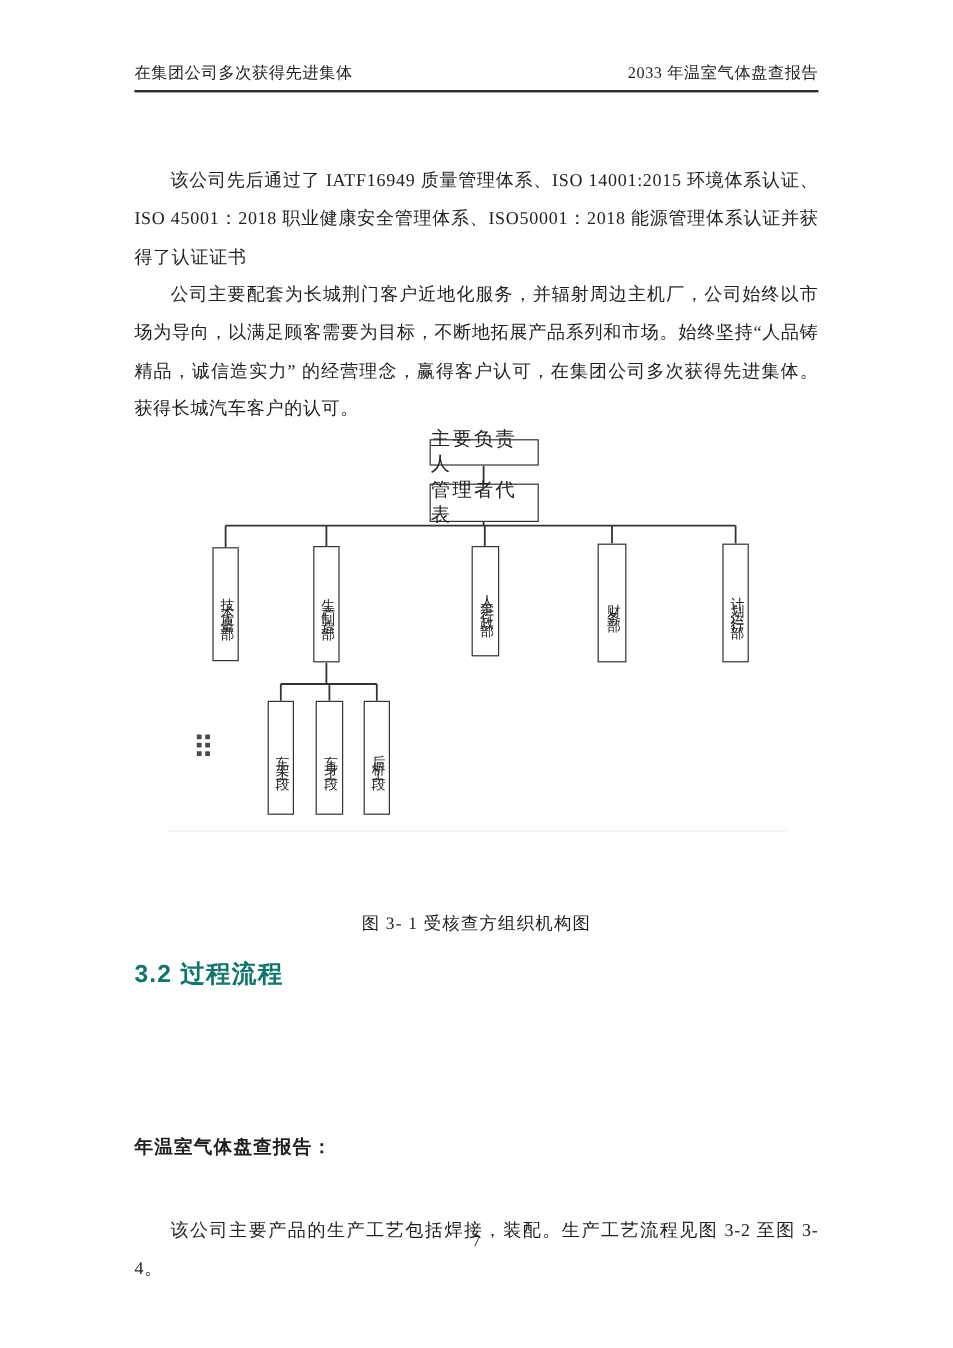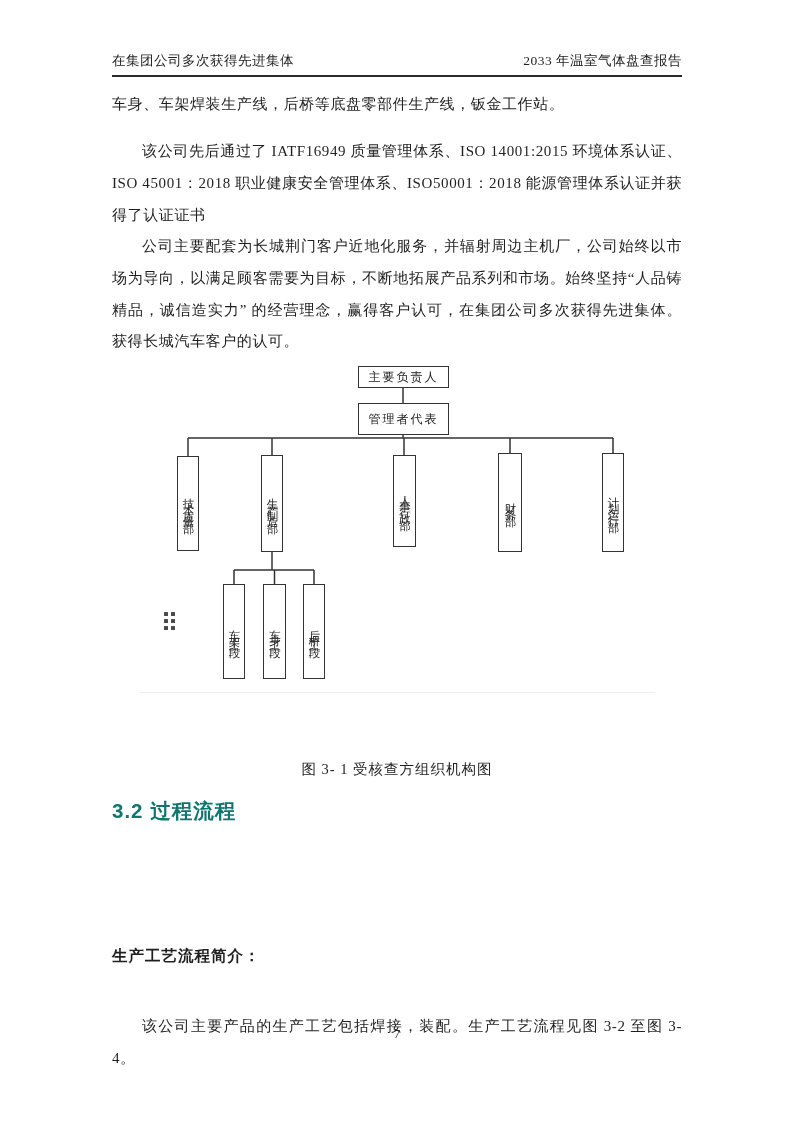--- a/index.html
+++ b/index.html
@@ -34,21 +34,21 @@
 
   
   .org-chart { position: absolute; left: 100px; top: 355px; width: 600px; height: 340px; }
   .org-chart svg.lines { position: absolute; inset: 0; }
   .node {
     position: absolute; background: #fff;
     border: 1.5px solid #333;
     display: flex; align-items: center; justify-content: center;
     color: #222;
   }
-  .node.h { font-size: 12px; letter-spacing: 2px; font-family: "Liberation Serif", "DejaVu Serif", serif; }
+  .node.h { font-size: 16px; letter-spacing: 2px; font-family: "Liberation Serif", "DejaVu Serif", serif; }
   .node.v {
     writing-mode: vertical-rl; text-orientation: upright;
     font-size: 11.5px; letter-spacing: 6px;
     font-family: "Liberation Serif", "DejaVu Serif", serif;
   }
   .dots-grid {
     position: absolute; left: 64px; top: 257px;
     display: grid; grid-template-columns: 4px 4px; grid-auto-rows: 4px; gap: 3px;
   }
   .dots-grid i { width: 4px; height: 4px; background: #4a4a4a; border-radius: 0.5px; }
@@ -81,21 +81,20 @@
 </head>
 <body>
 
 <div class="page">
 
   <div class="doc-header">
     <span>在集团公司多次获得先进集体</span>
     <span>2033 年温室气体盘查报告</span>
   </div>
 
-  <div class="para" style="top:89px">车身、车架焊装生产线，后桥等底盘零部件生产线，钣金工作站。</div>
   <div class="para indent" style="top:120px">该公司先后通过了 IATF16949 质量管理体系、ISO 14001:2015 环境体系认证、ISO 45001：2018 职业健康安全管理体系、ISO50001：2018 能源管理体系认证并获得了认证证书</div>
   <div class="para indent" style="top:215px">公司主要配套为长城荆门客户近地化服务，并辐射周边主机厂，公司始终以市场为导向，以满足顾客需要为目标，不断地拓展产品系列和市场。始终坚持“人品铸精品，诚信造实力” 的经营理念，赢得客户认可，在集团公司多次获得先进集体。获得长城汽车客户的认可。</div>
 
   <div class="org-chart">
     <svg class="lines" width="600" height="340" viewBox="0 0 600 340" xmlns="http://www.w3.org/2000/svg">
       <g stroke="#333" stroke-width="1.5" fill="none">
 
         <line x1="303" y1="33" x2="303" y2="48"></line>
 
         <line x1="303" y1="68" x2="303" y2="83"></line>
@@ -140,19 +139,19 @@
     </div>
   </div>
 
   <div class="image-edge-line"></div>
 
   <div class="figure-caption">图 3- 1 受核查方组织机构图</div>
 
   <div class="section-heading">3.2 过程流程</div>
 
 
-  <div class="sub-heading">生产工艺流程简介：</div>
+  <div class="sub-heading">年温室气体盘查报告：</div>
 
   <div class="para indent" style="top:995px">该公司主要产品的生产工艺包括焊接，装配。生产工艺流程见图 3-2 至图 3-4。</div>
 
   <div class="page-number">7</div>
 
 </div>
 
 </body></html>

